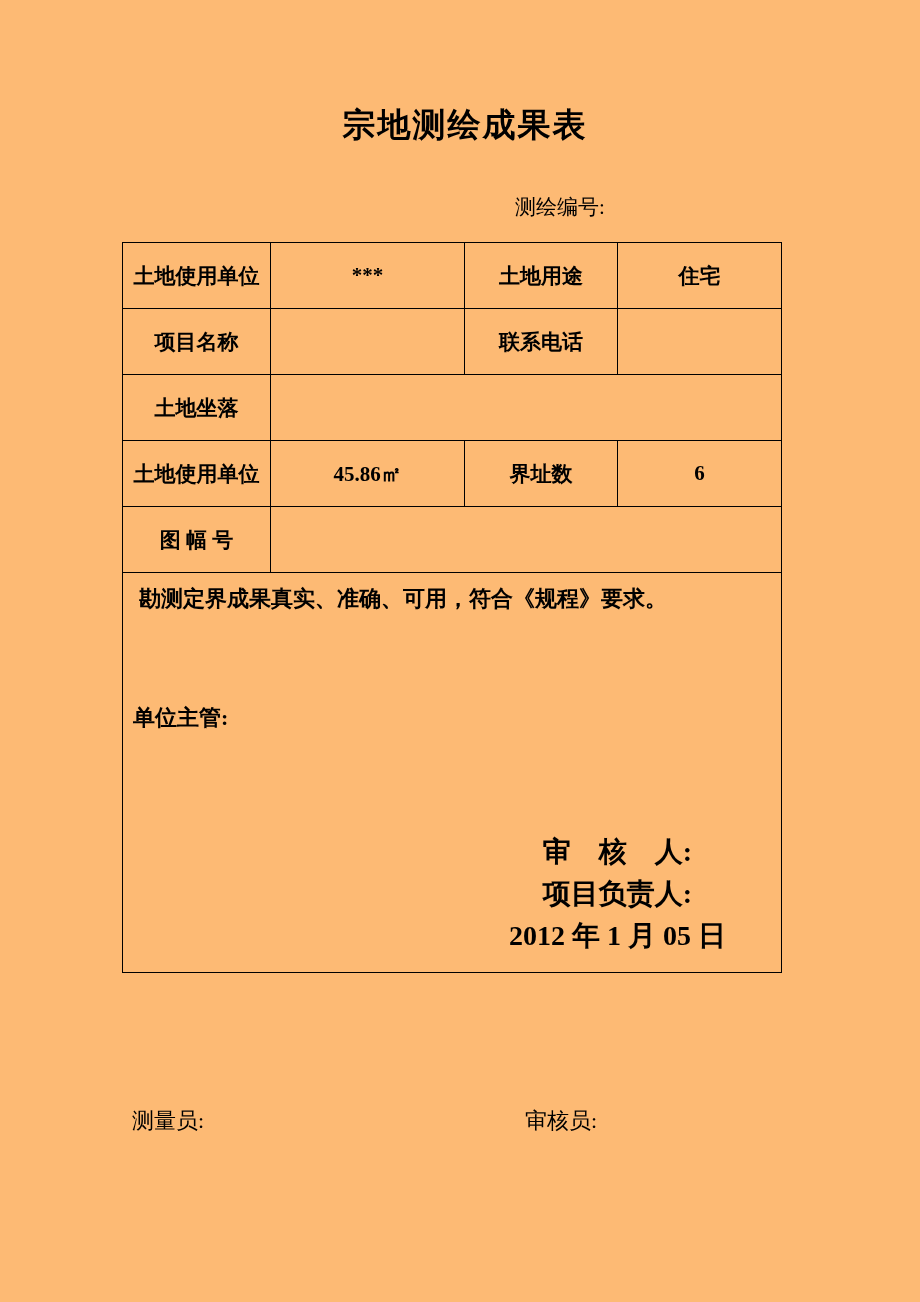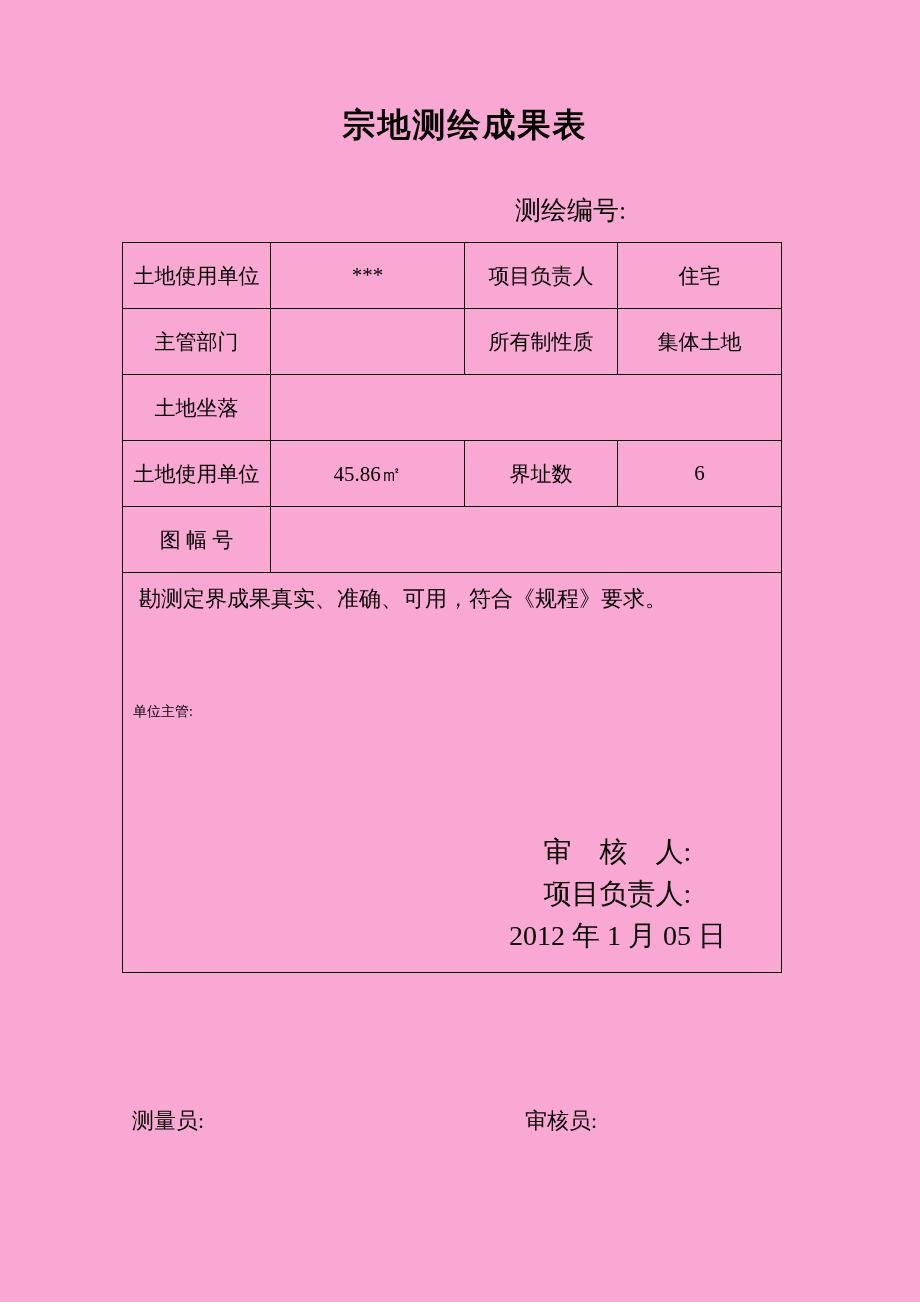--- a/index.html
+++ b/index.html
@@ -1,63 +1,63 @@
 <!DOCTYPE html>
 <html><head>
 <meta charset="utf-8">
 <style>
   html,body{margin:0;padding:0;background:#ffffff;}
   .page{
     position:relative;
     width:920px;height:1302px;
-    background:#f9a8d4;
+    background:#fdba74;
     font-family:"Liberation Serif","DejaVu Serif",serif;
     color:#000;
     overflow:hidden;
   }
   .doc-title{
     position:absolute;top:103px;left:5px;width:920px;
     text-align:center;
     font-size:33px;font-weight:bold;
     letter-spacing:2px;
     margin:0;
   }
   .survey-no{
     position:absolute;top:193px;left:515px;
-    font-size:26px;
+    font-size:21px;
   }
   table.form{
     position:absolute;top:242px;left:122px;
     width:659px;
     border-collapse:collapse;
     table-layout:fixed;
   }
   table.form td{
     border:1px solid #000;
     font-size:21px;
     text-align:center;
     vertical-align:middle;
     padding:0;
     overflow:hidden;
   }
-  table.form tr{height:66px;}
+  table.form tr{height:66px;font-weight:bold;}
   table.form tr.row-big{height:399px;}
   td.section-header{
     letter-spacing:1px;
     border-bottom:2.5px solid #000 !important;
   }
   td.big-cell{position:relative;vertical-align:top;text-align:left;}
   .big-inner{position:relative;width:100%;height:399px;}
   .statement{
     position:absolute;top:11px;left:16px;
     font-size:22px;white-space:nowrap;
   }
   .unit-manager{
     position:absolute;top:130px;left:10px;
-    font-size:14px;
+    font-size:22px;
     text-align:center;
   }
   .sign-block{
     position:absolute;top:258px;left:386px;
     font-size:28px;line-height:42px;
     white-space:nowrap;
   }
   .footer-row{
     position:absolute;top:1106px;left:0;width:920px;
     font-size:22px;
@@ -78,28 +78,28 @@
     <colgroup>
       <col style="width:148px">
         <col style="width:194px">
         <col style="width:153px">
         <col style="width:164px">
     </colgroup>
     <tbody>
       <tr>
         <td>土地使用单位</td>
         <td>***</td>
-        <td>项目负责人</td>
+        <td>土地用途</td>
         <td>住宅</td>
       </tr>
       <tr>
-        <td>主管部门</td>
+        <td>项目名称</td>
         <td></td>
-        <td>所有制性质</td>
-        <td>集体土地</td>
+        <td>联系电话</td>
+        <td></td>
       </tr>
       <tr>
         <td>土地坐落</td>
         <td colspan="3"></td>
       </tr>
       <tr>
         <td>土地使用单位</td>
         <td>45.86㎡</td>
         <td>界址数</td>
         <td>6</td>

